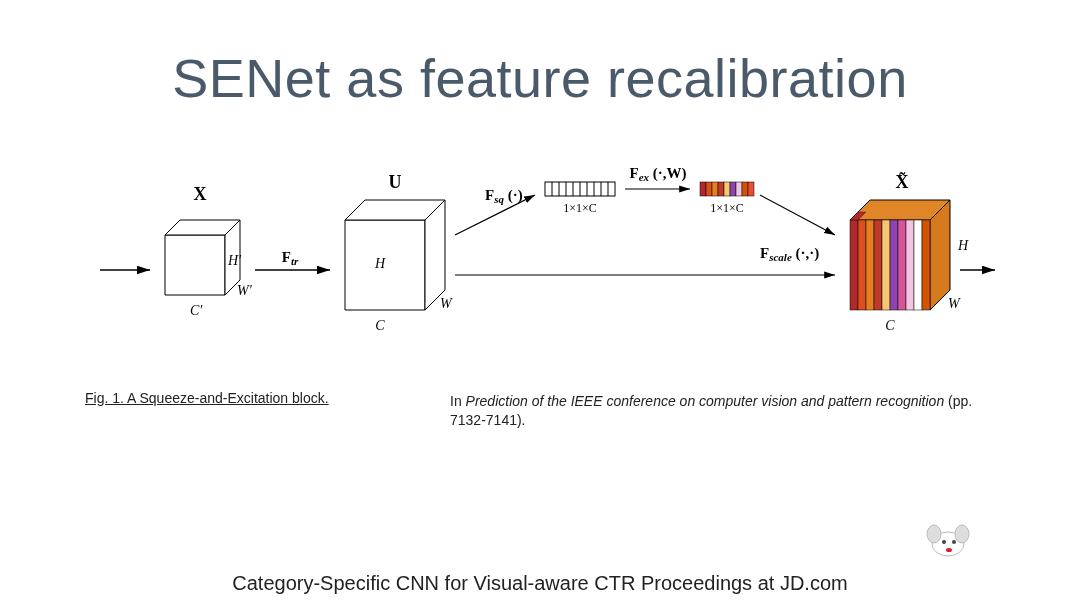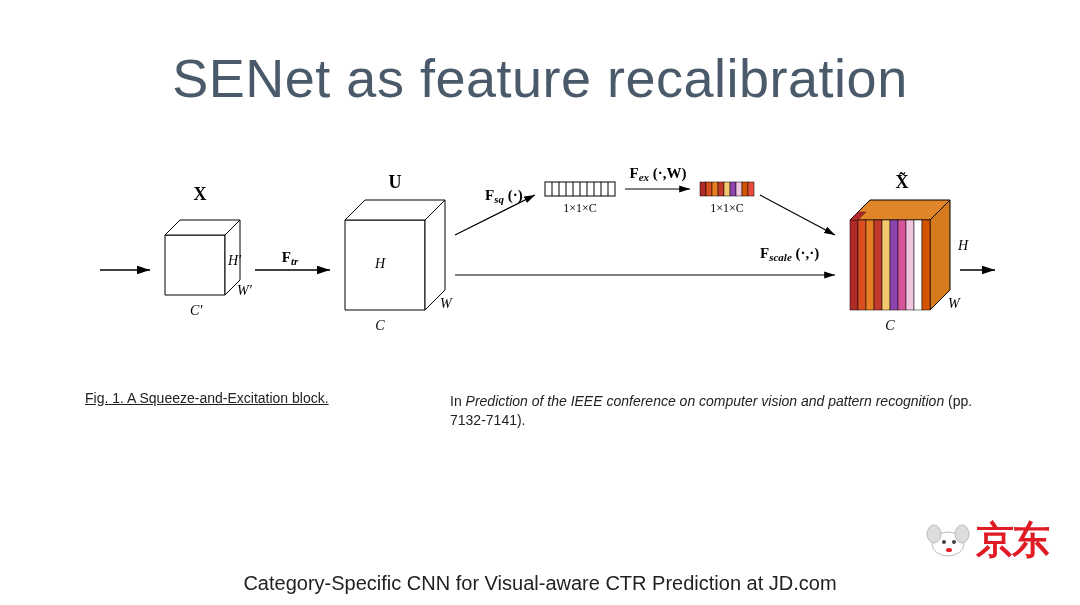--- a/index.html
+++ b/index.html
@@ -189,16 +189,15 @@
 
 <div class="jd-logo">
   <svg class="jd-dog" viewBox="0 0 50 40">
     <ellipse cx="28" cy="24" rx="16" ry="12" fill="#fff" stroke="#bbb" stroke-width="1"></ellipse>
     <ellipse cx="14" cy="14" rx="7" ry="9" fill="#ddd" stroke="#bbb"></ellipse>
     <ellipse cx="42" cy="14" rx="7" ry="9" fill="#ddd" stroke="#bbb"></ellipse>
     <circle cx="24" cy="22" r="2" fill="#444"></circle>
     <circle cx="34" cy="22" r="2" fill="#444"></circle>
     <ellipse cx="29" cy="30" rx="3" ry="2" fill="#e01b24"></ellipse>
   </svg>
-  <div class="jd-text">京东</div>
 </div>
 
-<div class="footer">Category-Specific CNN for Visual-aware CTR Prediction at JD.com</div>
+<div class="footer">Category-Specific CNN for Visual-aware CTR Proceedings at JD.com</div>
 
 </body></html>

